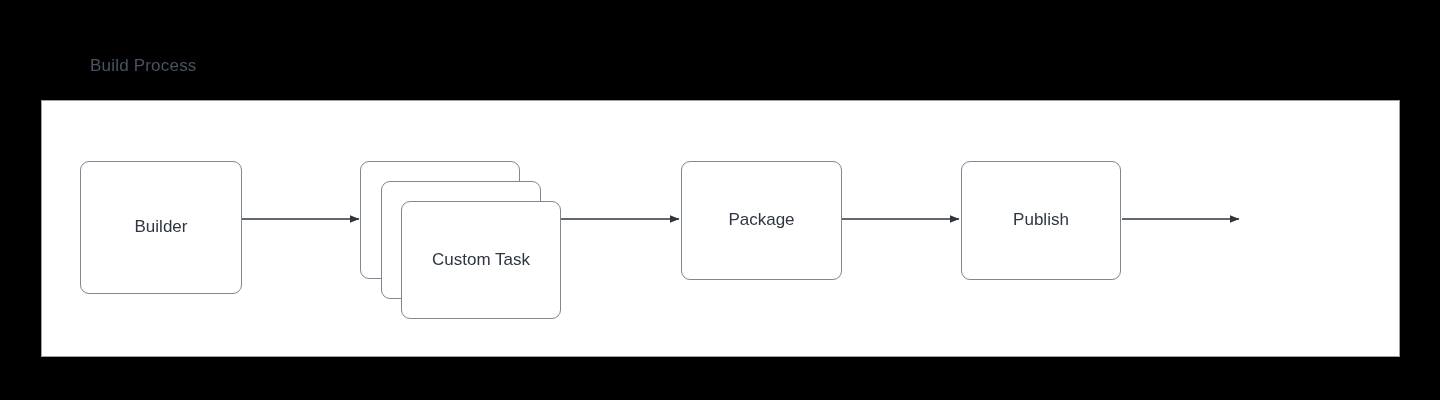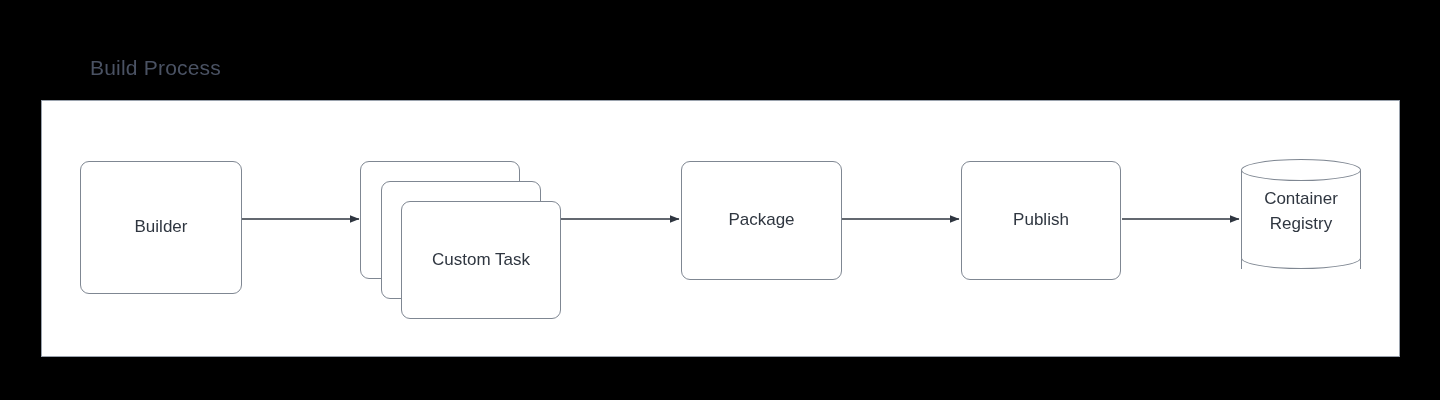--- a/index.html
+++ b/index.html
@@ -20,21 +20,21 @@
     left: 0; top: 0;
     width: 1440px;
     height: 400px;
   }
 
   
   .section-title {
     position: absolute;
     left: 90px;
     top: 56px;
-    font-size: 21px;
+    font-size: 17px;
     color: #4a5263;
     letter-spacing: 0.2px;
     white-space: nowrap;
   }
 
   
   .panel {
     position: absolute;
     left: 41px;
     top: 100px;
@@ -180,27 +180,20 @@
     </div>
 
     <div class="node" id="node-publish" style="left:919px;top:60px;">
       <span class="node-label">Publish</span>
     </div>
 
     <div class="node" id="node-package" style="left:639px;top:60px;">
       <span class="node-label">Package</span>
     </div>
 
-    <div class="cylinder" style="left:1199px;top:58px;">
-      <div class="cyl-body"></div>
-      <div class="cyl-bottom"></div>
-      <div class="cyl-top"></div>
-      <div class="cyl-label">Container
-Registry</div>
-    </div>
 
     <svg class="arrow-svg" style="left:-1px;top:-1px;" viewBox="0 0 1440 400">
       <defs>
         <marker id="ah" markerWidth="10" markerHeight="8" refX="9.5" refY="4" orient="auto" markerUnits="userSpaceOnUse">
           <path d="M0,0 L10,4 L0,8 z" fill="#2f3640"></path>
         </marker>
       </defs>
       <g stroke="#2f3640" stroke-width="1.4" fill="none" marker-end="url(#ah)">
         <line x1="201" y1="119" x2="318" y2="119"></line>
         <line x1="520" y1="119" x2="638" y2="119"></line>

